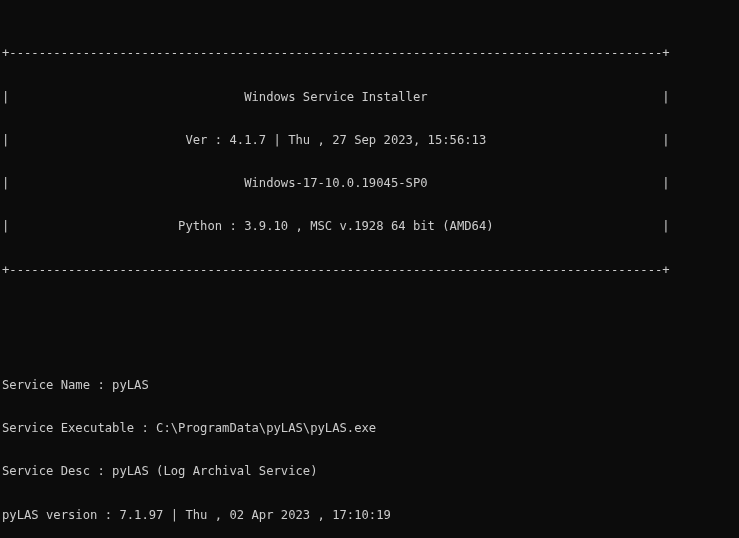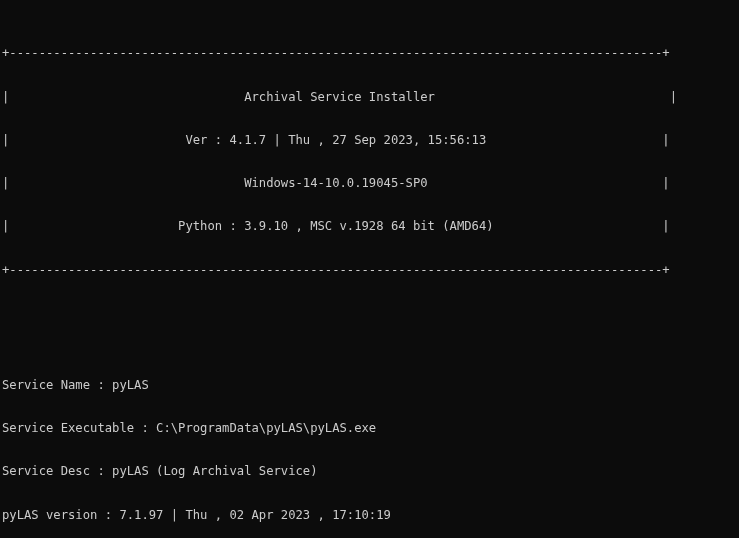--- a/index.html
+++ b/index.html
@@ -41,23 +41,23 @@
   }
   .blank { height: 14.42px; display: block; }
 </style>
 </head>
 <body>
 
 <div id="console">
   <div class="screen">
 
     <span class="line">+-----------------------------------------------------------------------------------------+</span>
-    <span class="line">|                                Archival Service Installer                                |</span>
+    <span class="line">|                                Windows Service Installer                                |</span>
     <span class="line">|                        Ver : 4.1.7 | Thu , 27 Sep 2023, 15:56:13                        |</span>
-    <span class="line">|                                Windows-14-10.0.19045-SP0                                |</span>
+    <span class="line">|                                Windows-17-10.0.19045-SP0                                |</span>
     <span class="line">|                       Python : 3.9.10 , MSC v.1928 64 bit (AMD64)                       |</span>
     <span class="line">+-----------------------------------------------------------------------------------------+</span>
 
     <span class="blank"> </span>
 
     <span class="line">Service Name : pyLAS</span>
     <span class="line">Service Executable : C:\ProgramData\pyLAS\pyLAS.exe</span>
     <span class="line">Service Desc : pyLAS (Log Archival Service)</span>
     <span class="line">pyLAS version : 7.1.97 | Thu , 02 Apr 2023 , 17:10:19</span>
 

